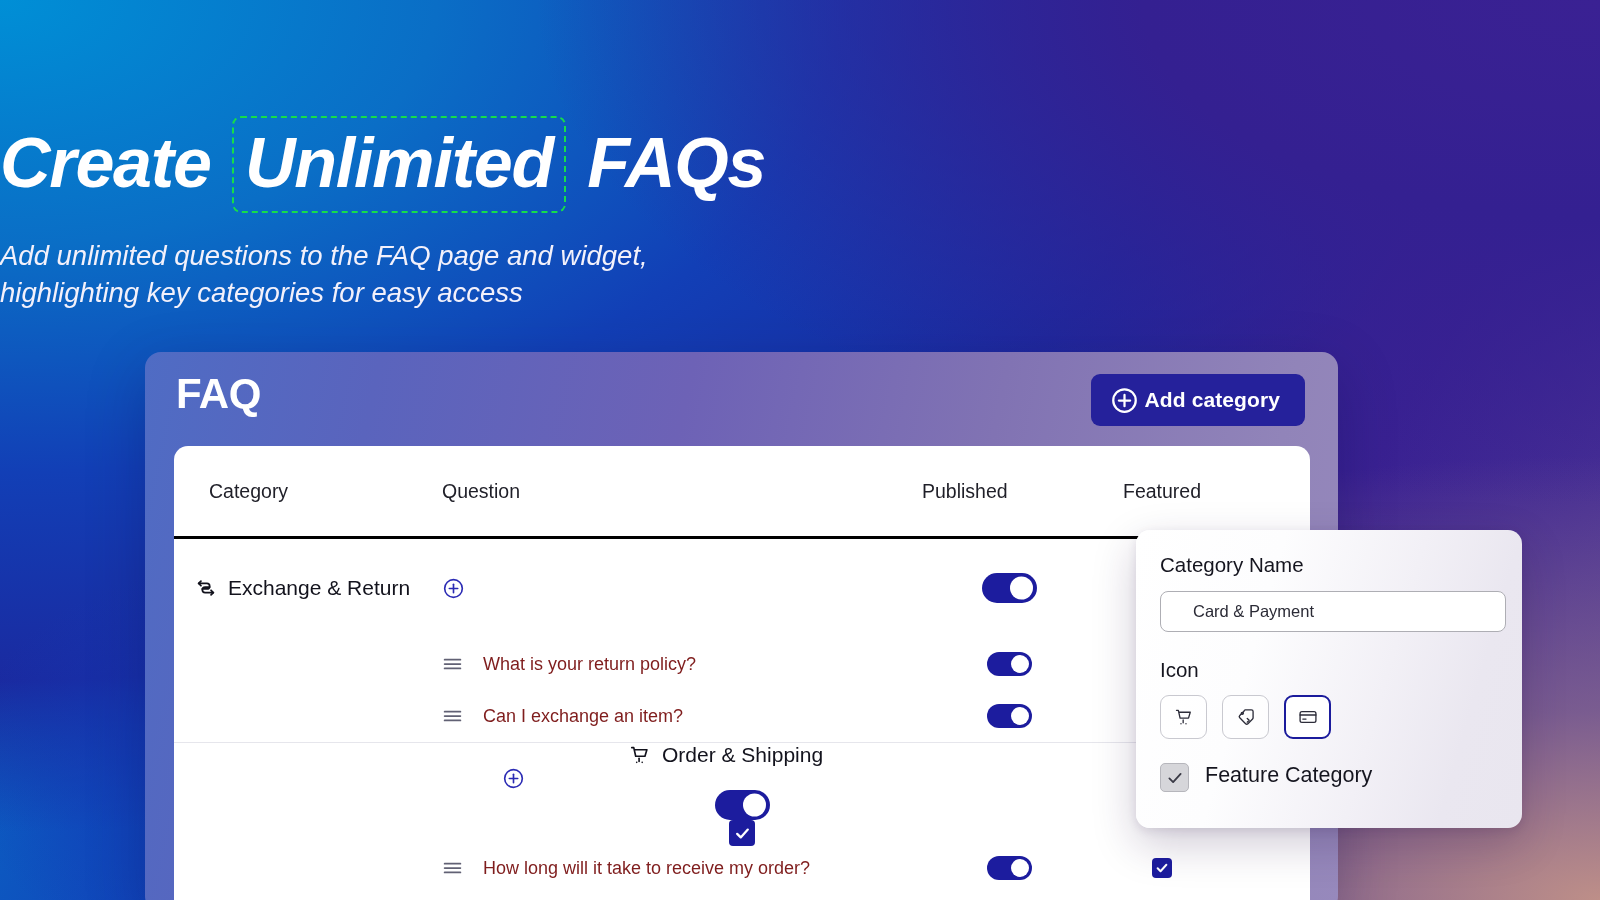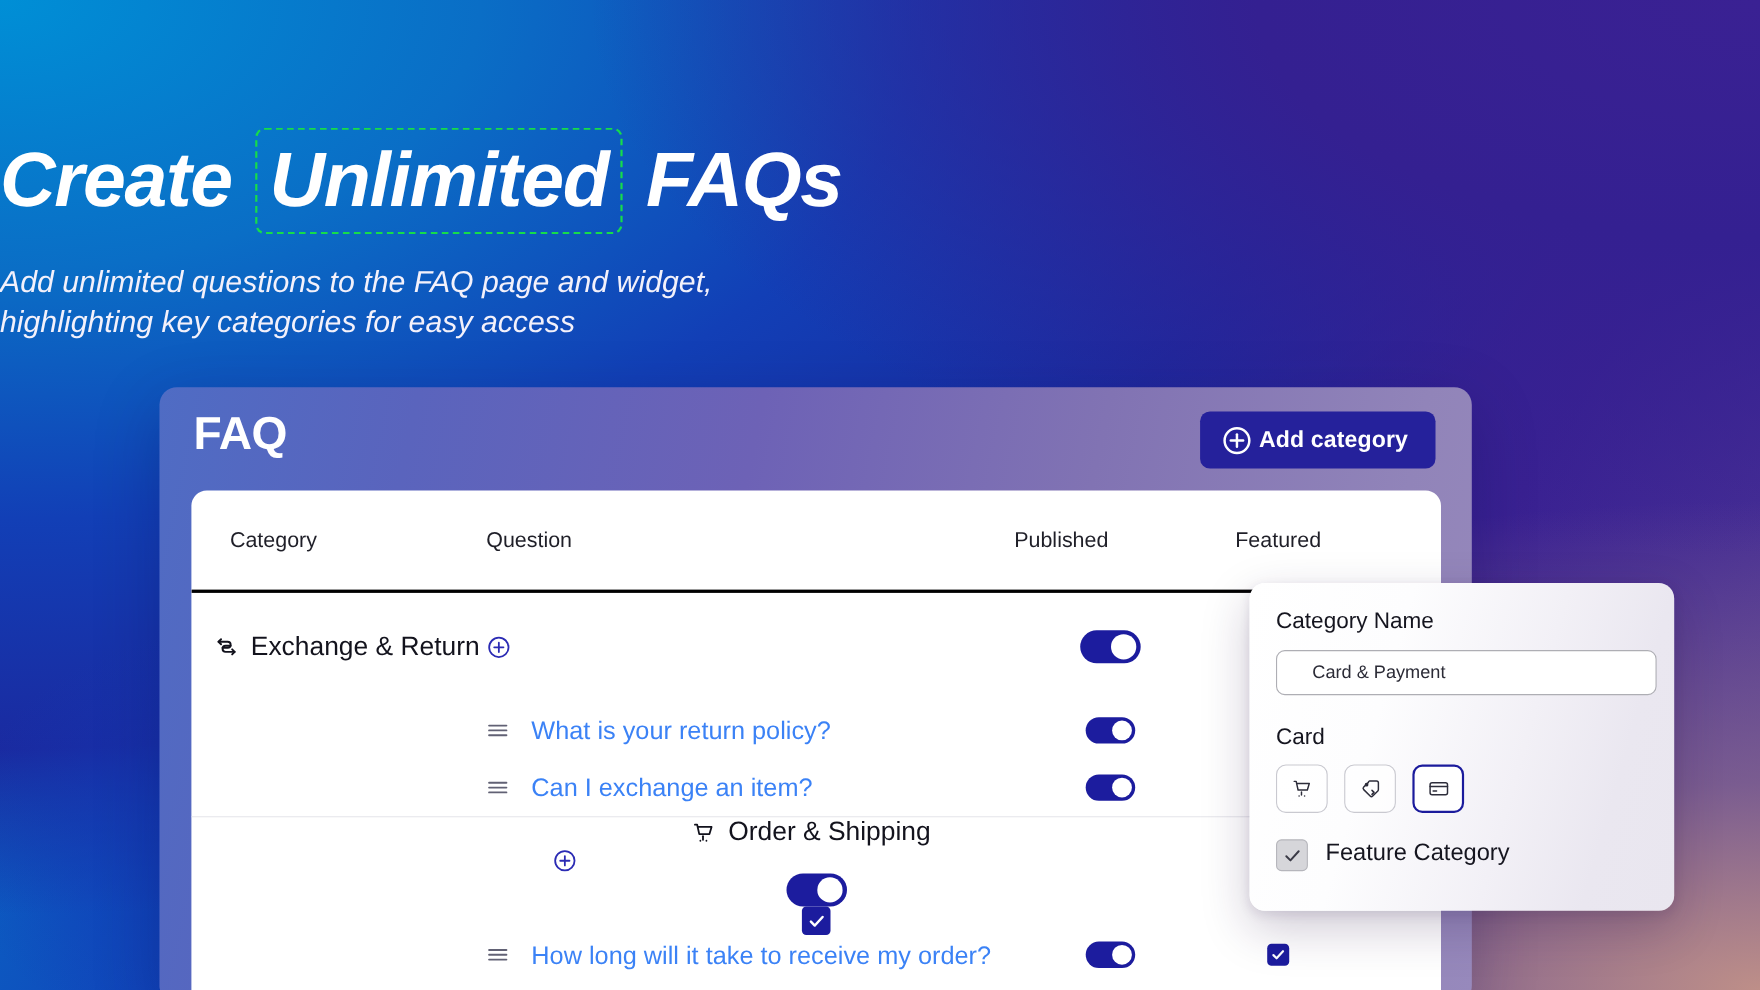--- a/index.html
+++ b/index.html
@@ -176,21 +176,21 @@
     align-items: center;
     gap: 11px;
   }
   .cat-icon {
     width: 22px;
     height: 22px;
     flex: 0 0 22px;
     color: #12121c;
   }
   .cat-name {
-    font-size: 24px;
+    font-size: 21px;
     color: #13131d;
     white-space: nowrap;
   }
 
   .q-cell {
     width: 480px;
     display: flex;
     align-items: center;
   }
   .q-add {
@@ -200,22 +200,22 @@
     display: block;
   }
   .drag {
     width: 21px;
     height: 16px;
     flex: 0 0 21px;
     color: #616174;
     display: block;
   }
   .q-text {
-    font-size: 23px;
-    color: #3b82f6;
+    font-size: 18px;
+    color: #7f1d1d;
     margin-left: 20px;
     white-space: nowrap;
   }
 
   .pub-cell  { width: 175px; display: flex; justify-content: center; }
   .feat-cell { width: 130px; display: flex; justify-content: center; }
 
   
   .toggle {
     border-radius: 999px;
@@ -524,21 +524,21 @@
     </div>
 
   </div>
 </div>
 
 <div class="popover">
   <div class="pop-inner">
     <div class="pop-label">Category Name</div>
     <input class="name-input" type="text" value="Card &amp; Payment" style="">
 
-    <div class="pop-label icon-lbl">Card</div>
+    <div class="pop-label icon-lbl">Icon</div>
 
     <div class="icon-row">
       <div class="icon-opt">
         <span>
           <svg viewBox="0 0 24 24" width="20" height="20" fill="none" stroke="currentColor" stroke-width="1.6" stroke-linecap="round" stroke-linejoin="round">
             <path d="M3 4h2.2l2.1 9.4h10.1l2.1-7.1H6.2"></path>
             <line x1="11" y1="15.5" x2="11" y2="19"></line>
             <circle cx="8.4" cy="20" r="0.85" fill="currentColor" stroke="none"></circle>
             <circle cx="14.4" cy="20" r="0.85" fill="currentColor" stroke="none"></circle>
           </svg>

